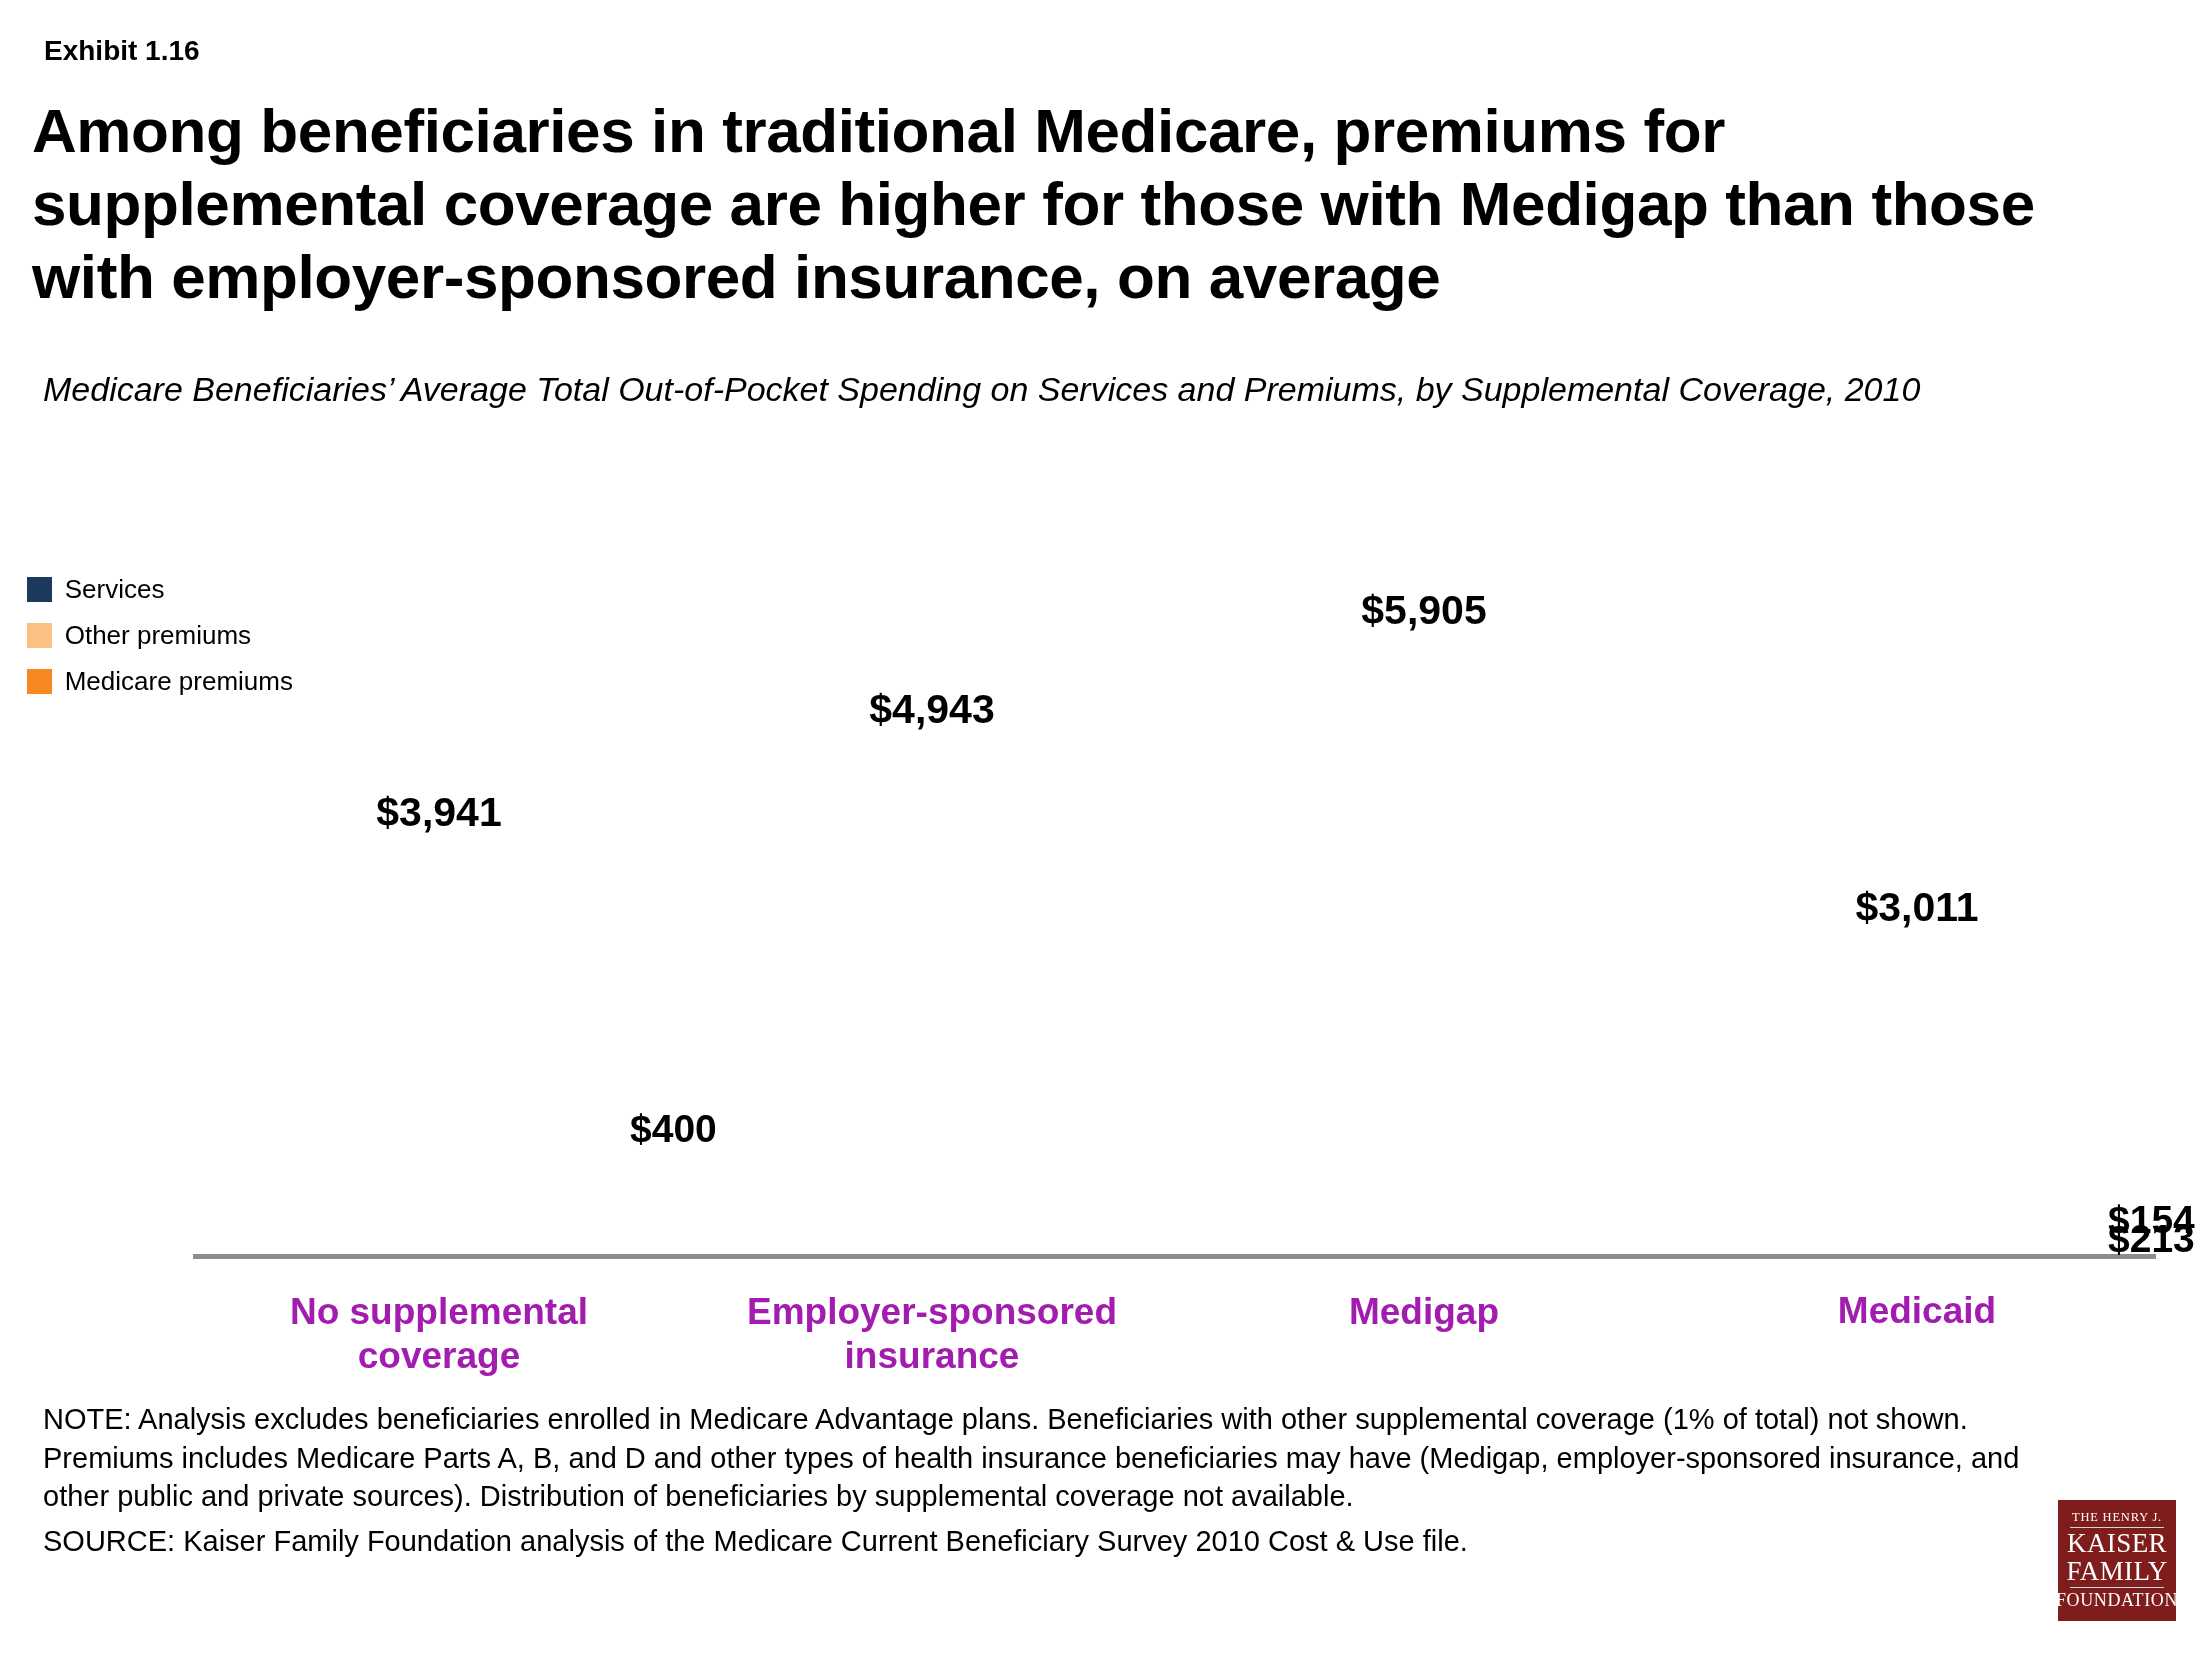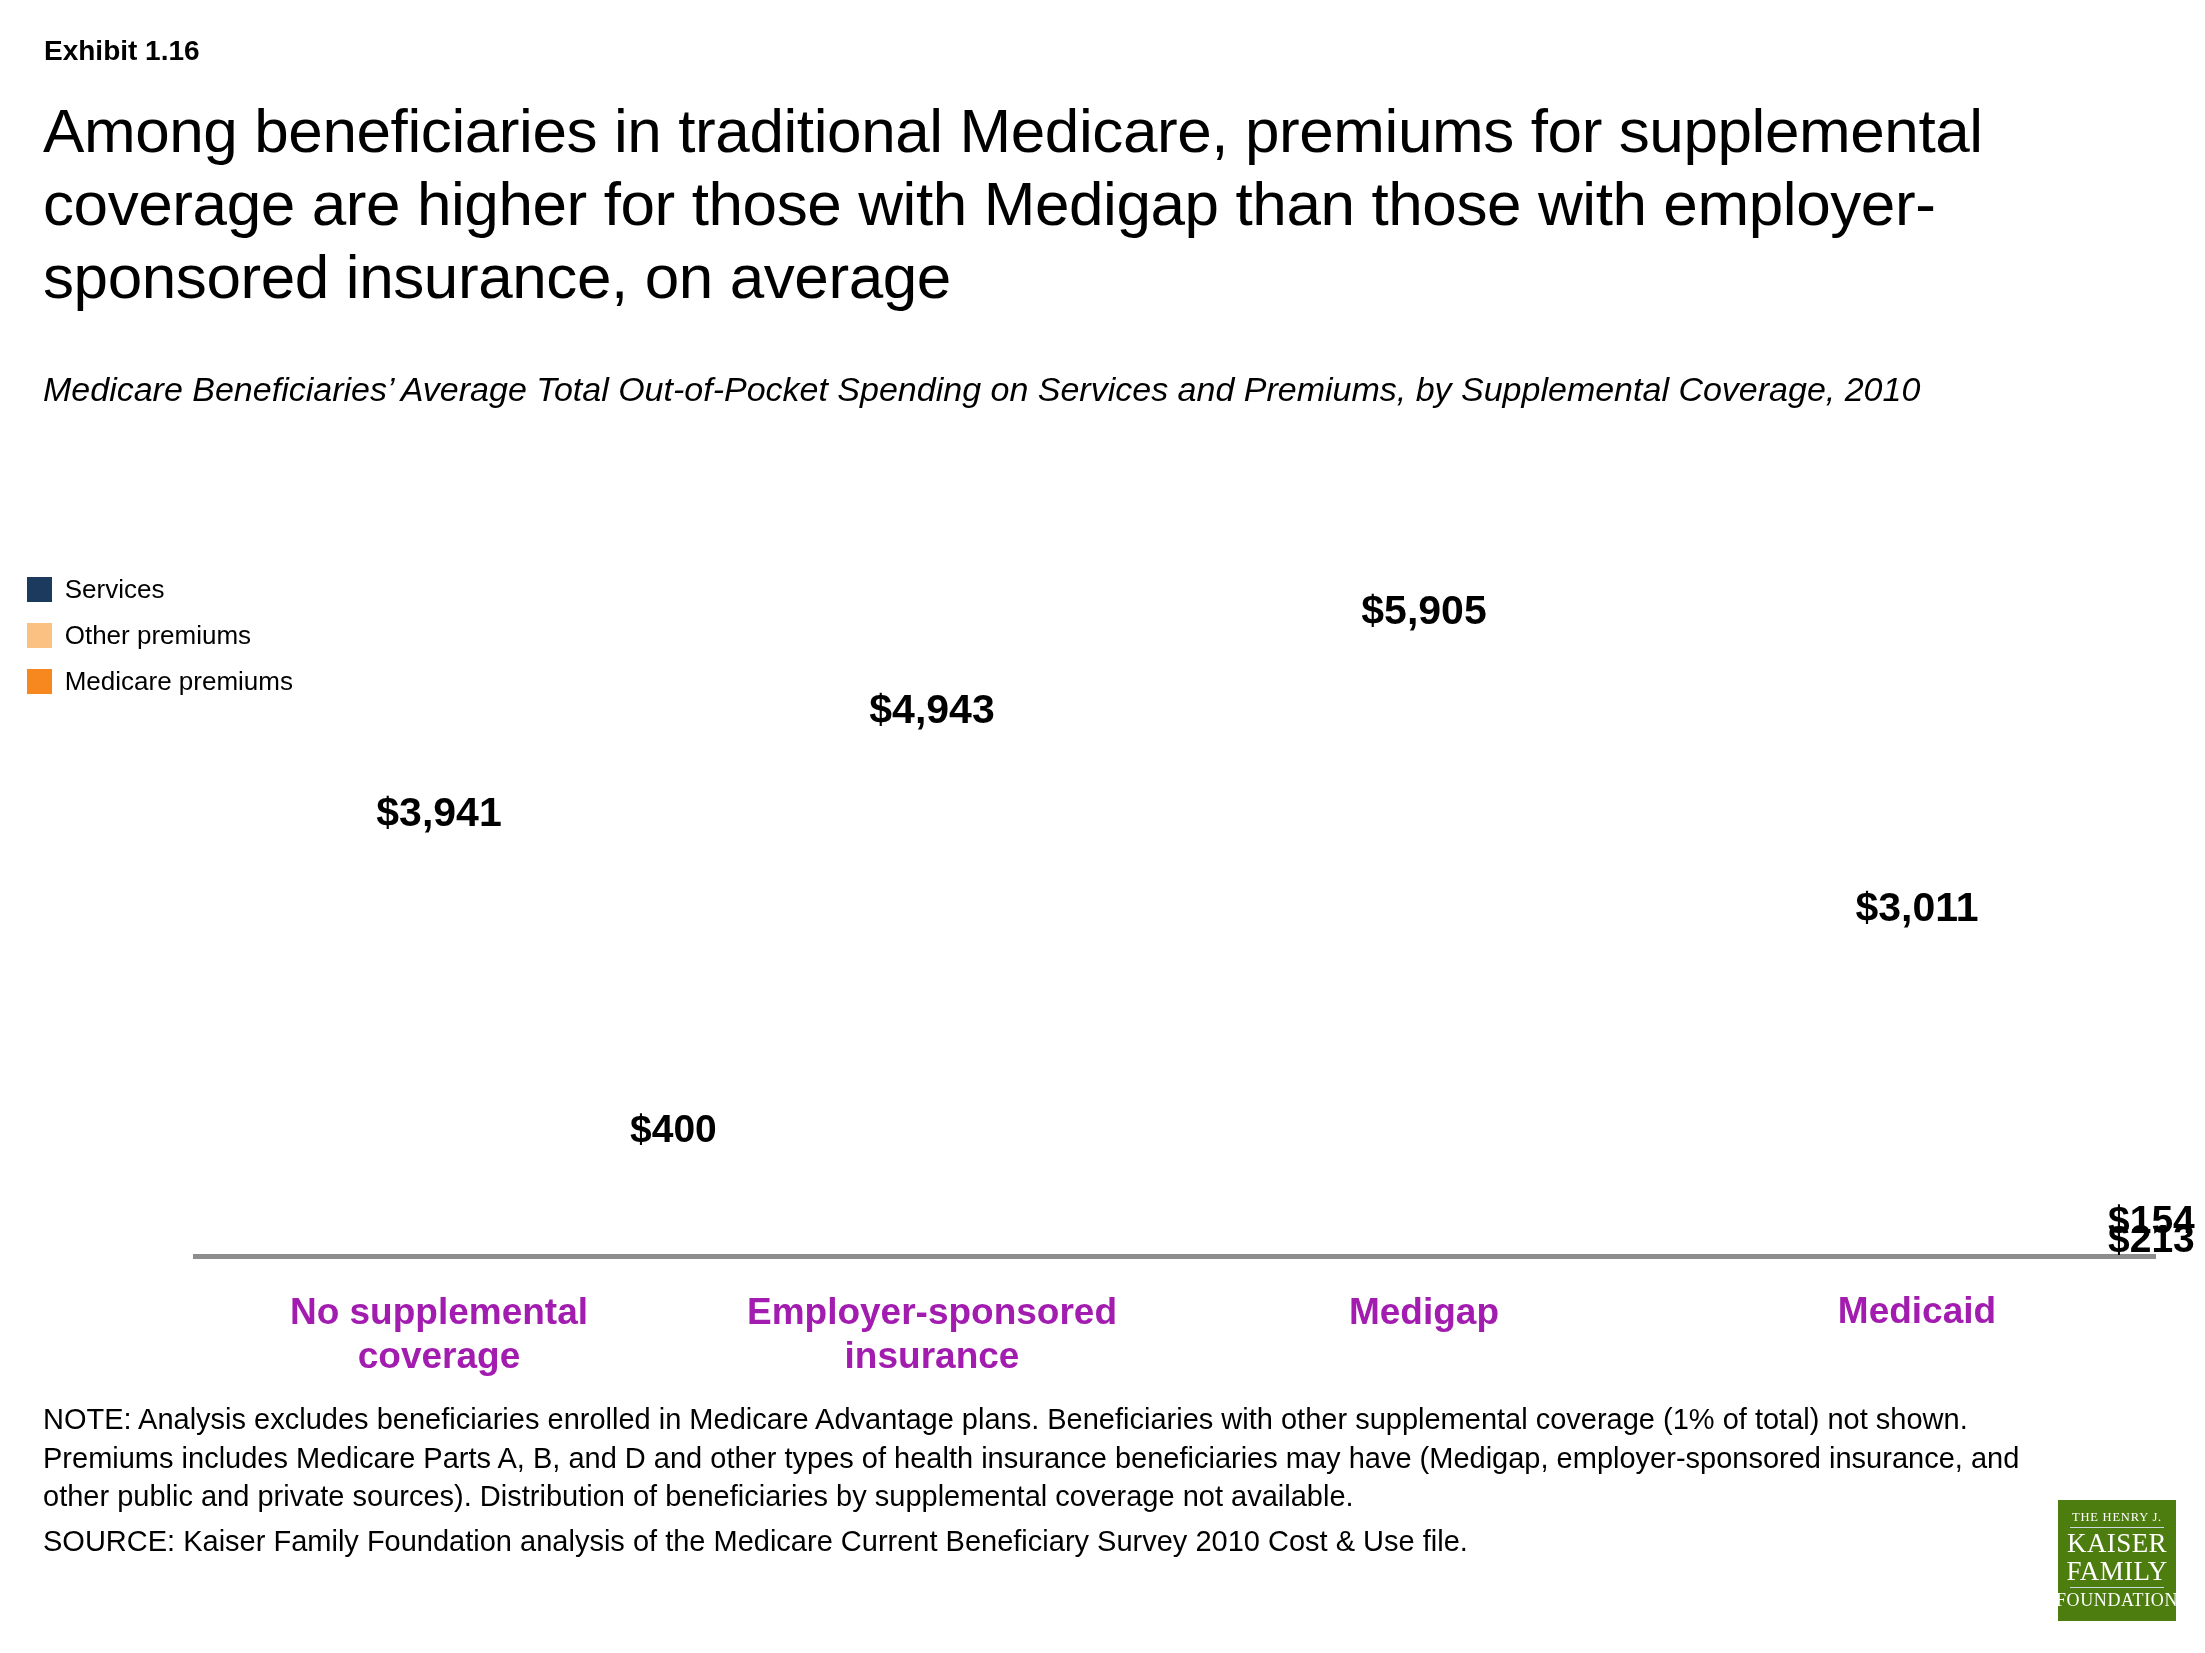--- a/index.html
+++ b/index.html
@@ -12,22 +12,22 @@
   }
   #page { position:absolute; inset:0; }
 
   .exhibit {
     position:absolute; left:44px; top:35px;
     font-size:28px; font-weight:bold; color:#000;
     letter-spacing:0px;
   }
 
   .title {
-    position:absolute; left:43px; top:94px; width:2029px;
-    font-size:62px; font-weight:normal; color:#000;
+    position:absolute; left:32px; top:94px; width:2029px;
+    font-size:62px; font-weight:bold; color:#000;
     line-height:1.18;
     letter-spacing:-0.4px;
   }
 
   .subtitle {
     position:absolute; left:43px; top:368px; width:2132px;
     font-size:34px; font-style:italic; color:#000;
     line-height:1.28;
   }
 
@@ -147,21 +147,21 @@
           <div>Medicaid</div>
         </div>
       </div>
     </div>
 
   <div class="notes">
     <p>NOTE: Analysis excludes beneficiaries enrolled in Medicare Advantage plans.  Beneficiaries with other supplemental coverage (1% of total) not shown.  Premiums includes Medicare Parts A, B, and D and other types of health insurance beneficiaries may have (Medigap, employer-sponsored insurance, and other public and private sources). Distribution of beneficiaries by supplemental coverage not available.</p>
     <p class="source">SOURCE: Kaiser Family Foundation analysis of the Medicare Current Beneficiary Survey 2010 Cost &amp; Use file.</p>
   </div>
 
-  <div class="logo" style="background: #4d7c0f;">
+  <div class="logo" style="background: #7f1d1d;">
     <div class="logo-l1">THE HENRY J.</div>
     <div class="logo-rule"></div>
     <div class="logo-l2">KAISER</div>
     <div class="logo-l3">FAMILY</div>
     <div class="logo-rule"></div>
     <div class="logo-l4">FOUNDATION</div>
   </div>
 
 </div>
 

